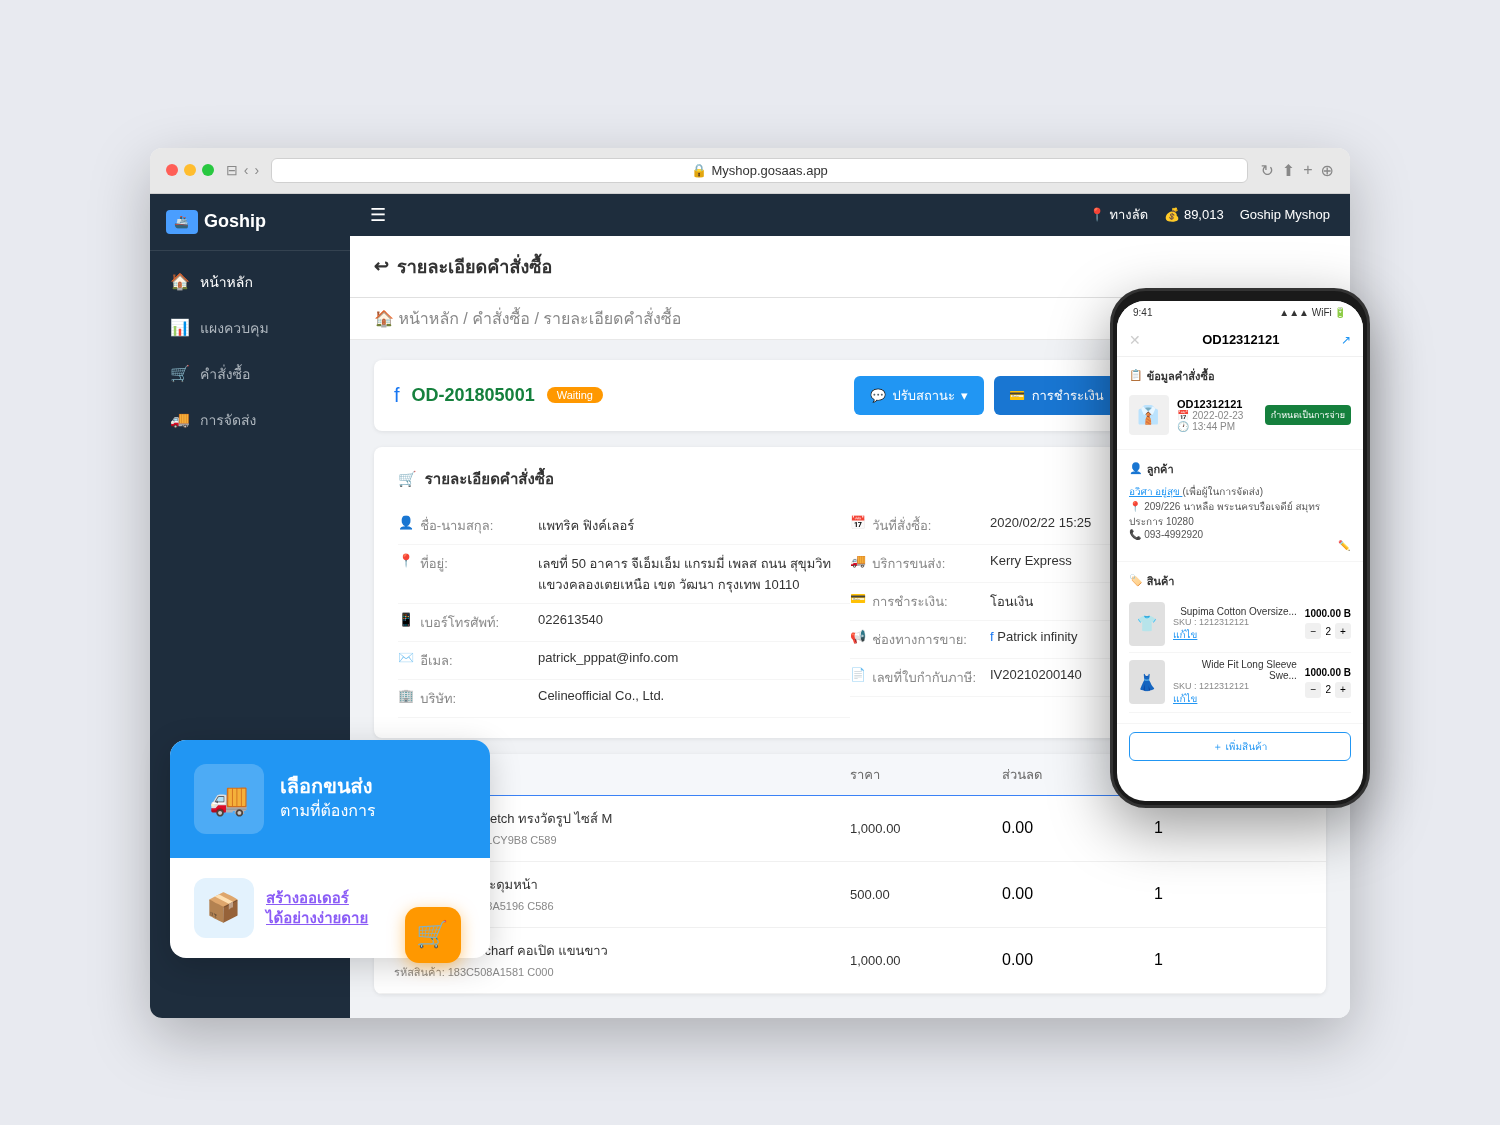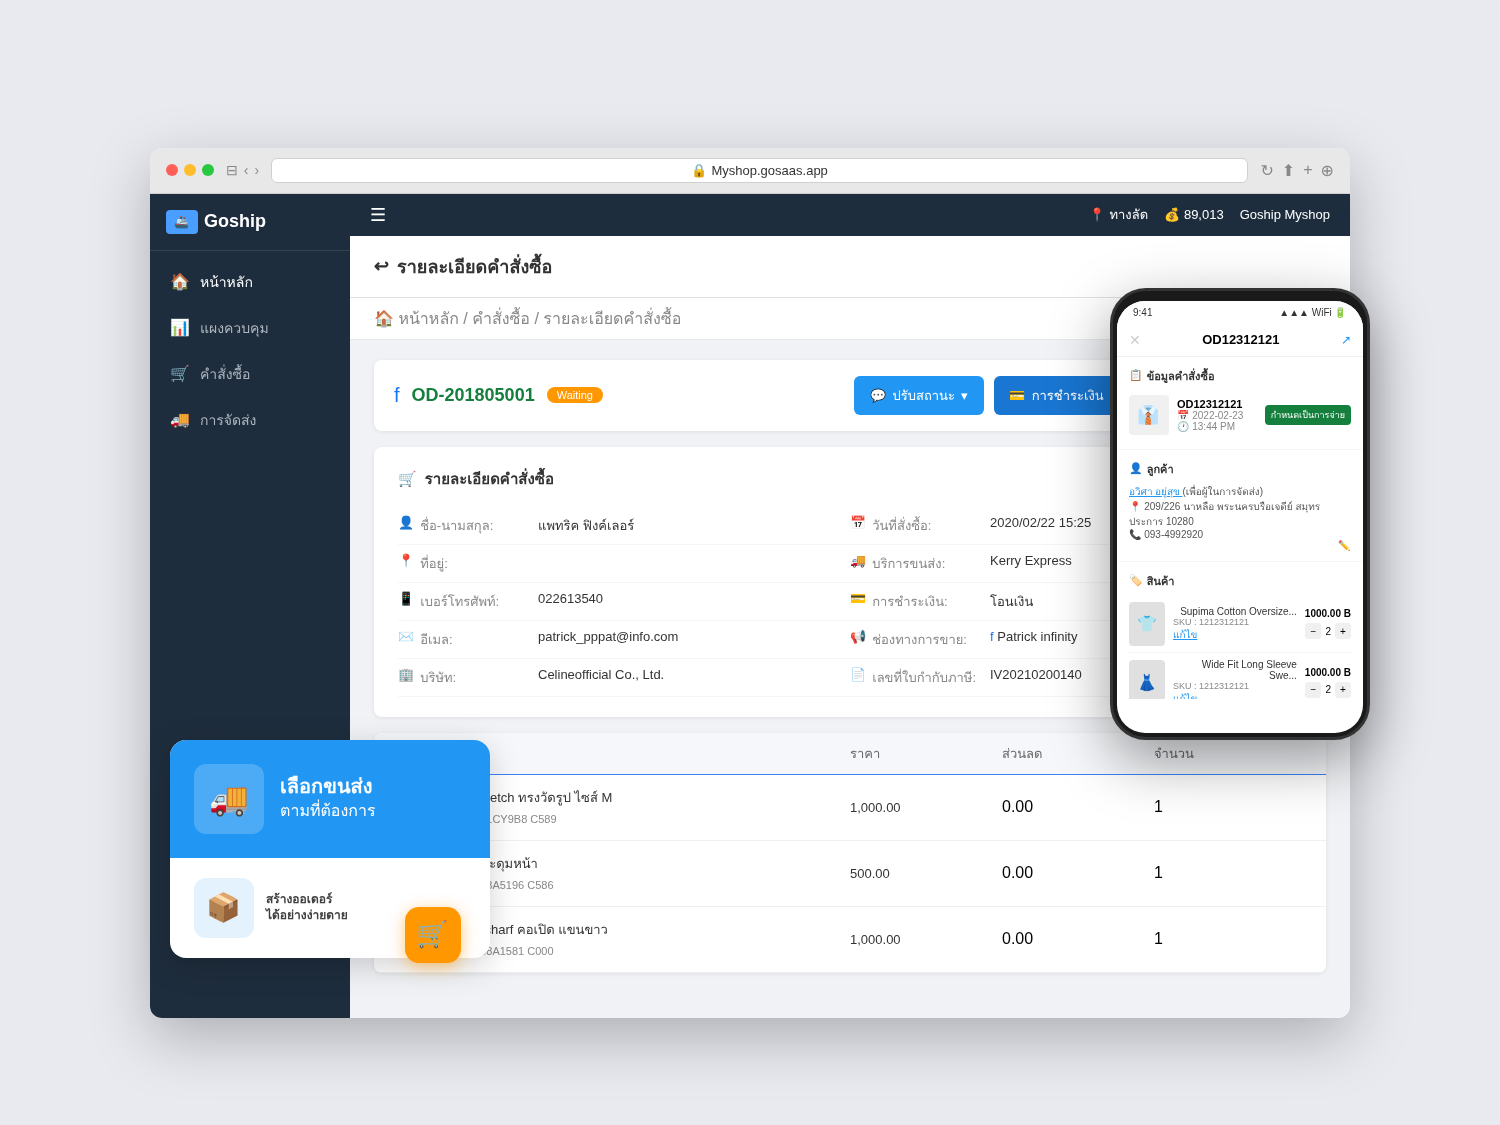--- a/index.html
+++ b/index.html
@@ -380,24 +380,25 @@
       height: 60px;
       background: #e3f2fd;
       border-radius: 12px;
       display: flex;
       align-items: center;
       justify-content: center;
       font-size: 28px;
     }
 
     .create-order-text {
-      font-size: 12px;
+      font-size: 15px;
       font-weight: 600;
-      color: #404040;
+      color: #8b5cf6;
       line-height: 1.3;
+      text-decoration: underline;
     }
 
     .cart-badge {
       position: absolute;
       bottom: 75px;
       left: 295px;
       width: 56px;
       height: 56px;
       background: #ff9800;
       border-radius: 14px;
@@ -408,21 +409,21 @@
       color: white;
       box-shadow: 0 4px 16px rgba(255,152,0,0.5);
     }
 
     
     .phone-mockup {
       position: absolute;
       top: 200px;
       right: 20px;
       width: 260px;
-      height: 452px;
+      height: 520px;
       background: #1a1a1a;
       border-radius: 36px;
       box-shadow: 0 20px 60px rgba(0,0,0,0.4);
       overflow: hidden;
       border: 3px solid #333;
     }
 
     .phone-screen {
       background: white;
       margin: 10px 4px 4px 4px;
@@ -689,20 +690,21 @@
                     <span>👤</span>
                     <span>ชื่อ-นามสกุล:</span>
                   </span>
                   <span class="detail-value">แพทริค ฟิงค์เลอร์</span>
                 </div>
                 <div class="detail-row">
                   <span class="detail-label">
                     <span>📍</span>
                     <span>ที่อยู่:</span>
                   </span>
+                  <span class="detail-value">เลขที่ 50 อาคาร จีเอ็มเอ็ม แกรมมี่ เพลส ถนน สุขุมวิท<br>แขวงคลองเตยเหนือ เขต วัฒนา กรุงเทพ 10110</span>
                 </div>
                 <div class="detail-row">
                   <span class="detail-label">
                     <span>📱</span>
                     <span>เบอร์โทรศัพท์:</span>
                   </span>
                   <span class="detail-value">022613540</span>
                 </div>
                 <div class="detail-row">
                   <span class="detail-label">

